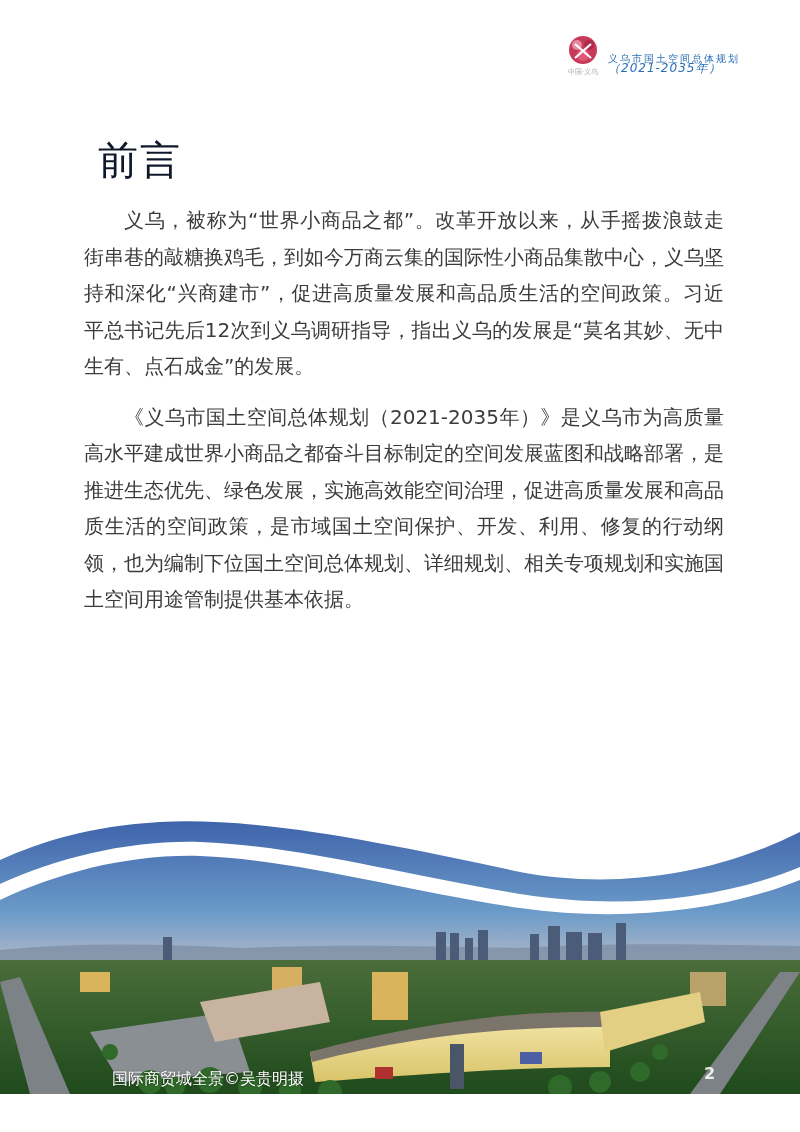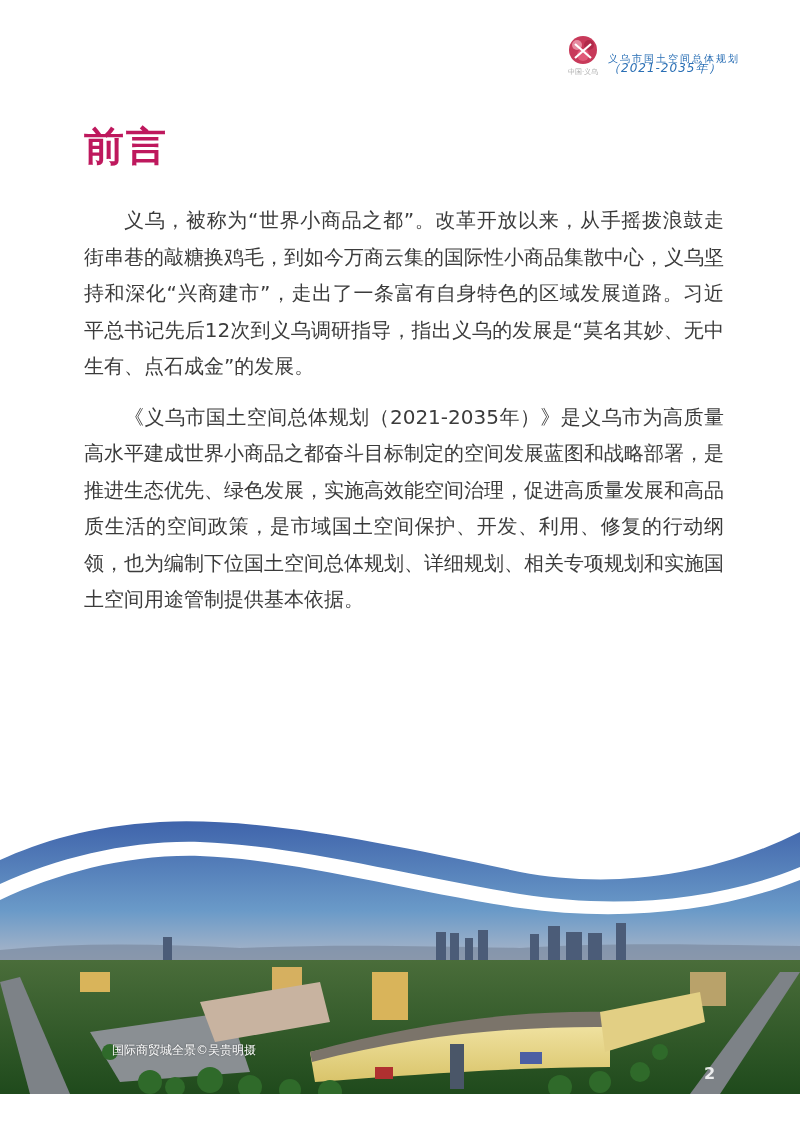--- a/index.html
+++ b/index.html
@@ -4,27 +4,27 @@
 <style>
   html, body { margin: 0; padding: 0; background: #ffffff; }
   body { width: 800px; height: 1132px; position: relative; overflow: hidden;
          font-family: "DejaVu Sans", "Liberation Sans", sans-serif; color: #333; }
 
   .header { position: absolute; top: 34px; left: 563px; width: 230px; height: 60px; }
   .logo { position: absolute; left: 0; top: 0; width: 40px; height: 46px; }
   .header-title { position: absolute; left: 45px; top: 18px; font-size: 10px; color: #2a6fb5; letter-spacing: 2px; white-space: nowrap; }
   .header-years { position: absolute; left: 45px; top: 26px; font-size: 12px; color: #2a6fb5; letter-spacing: 1px; white-space: nowrap; font-style: italic; }
 
-  .page-title { position: absolute; left: 80px; top: 122px; font-size: 40px; font-weight: bold; color: #be185d; letter-spacing: 2px; margin: 4px; line-height: 1; }
+  .page-title { position: absolute; left: 80px; top: 122px; font-size: 40px; font-weight: normal; color: #0f172a; letter-spacing: 2px; margin: 18px; line-height: 1; }
 
   .body-text { position: absolute; left: 84px; top: 202px; width: 640px; }
   .para { font-size: 20px; line-height: 36.5px; color: #3b3b3b; text-indent: 2em; margin: 0 0 14px 0; text-align: justify; }
 
   .photo { position: absolute; left: 0; top: 812px; width: 800px; height: 282px; overflow: hidden; }
-  .caption { position: absolute; left: 84px; top: 1042px; font-size: 12px; color: #ffffff; text-shadow: 0 0 2px rgba(0,0,0,0.5); white-space: nowrap; padding-left: 28px; }
+  .caption { position: absolute; left: 84px; top: 1069px; font-size: 16px; color: #ffffff; text-shadow: 0 0 2px rgba(0,0,0,0.5); white-space: nowrap; padding-left: 28px; }
   .page-number { position: absolute; left: 704px; top: 1064px; font-size: 16px; font-weight: bold; color: #ffffff; opacity: 0.85; }
 </style>
 </head>
 <body>
 
 <div class="header">
   <svg class="logo" viewBox="0 0 40 46">
     <circle cx="20" cy="16" r="14" fill="#c83a5a"></circle>
     <circle cx="14" cy="11" r="5" fill="#e68aa0"></circle>
     <circle cx="26" cy="11" r="5" fill="#b02a4a"></circle>
@@ -32,21 +32,21 @@
     <path d="M12 10 L28 24 M28 10 L12 24" stroke="#fff" stroke-width="2.2"></path>
     <text x="20" y="40" font-size="7" text-anchor="middle" fill="#aaa" font-family="DejaVu Sans, sans-serif">中国·义乌</text>
   </svg>
   <div class="header-title">义乌市国土空间总体规划</div>
   <div class="header-years">（2021-2035年）</div>
 </div>
 
 <h1 class="page-title">前言</h1>
 
 <div class="body-text">
-  <p class="para">义乌，被称为“世界小商品之都”。改革开放以来，从手摇拨浪鼓走街串巷的敲糖换鸡毛，到如今万商云集的国际性小商品集散中心，义乌坚持和深化“兴商建市”，走出了一条富有自身特色的区域发展道路。习近平总书记先后12次到义乌调研指导，指出义乌的发展是“莫名其妙、无中生有、点石成金”的发展。</p>
+  <p class="para">义乌，被称为“世界小商品之都”。改革开放以来，从手摇拨浪鼓走街串巷的敲糖换鸡毛，到如今万商云集的国际性小商品集散中心，义乌坚持和深化“兴商建市”，促进高质量发展和高品质生活的空间政策。习近平总书记先后12次到义乌调研指导，指出义乌的发展是“莫名其妙、无中生有、点石成金”的发展。</p>
   <p class="para">《义乌市国土空间总体规划（2021-2035年）》是义乌市为高质量高水平建成世界小商品之都奋斗目标制定的空间发展蓝图和战略部署，是推进生态优先、绿色发展，实施高效能空间治理，促进高质量发展和高品质生活的空间政策，是市域国土空间保护、开发、利用、修复的行动纲领，也为编制下位国土空间总体规划、详细规划、相关专项规划和实施国土空间用途管制提供基本依据。</p>
 </div>
 
 <div class="photo">
   <svg width="800" height="282" viewBox="0 0 800 282" preserveAspectRatio="none">
     <defs>
       <linearGradient id="sky" x1="0" y1="0" x2="0" y2="1">
         <stop offset="0" stop-color="#3b5ea8"></stop>
         <stop offset="0.35" stop-color="#6a9ac8"></stop>
         <stop offset="0.6" stop-color="#c9c3c8"></stop>

